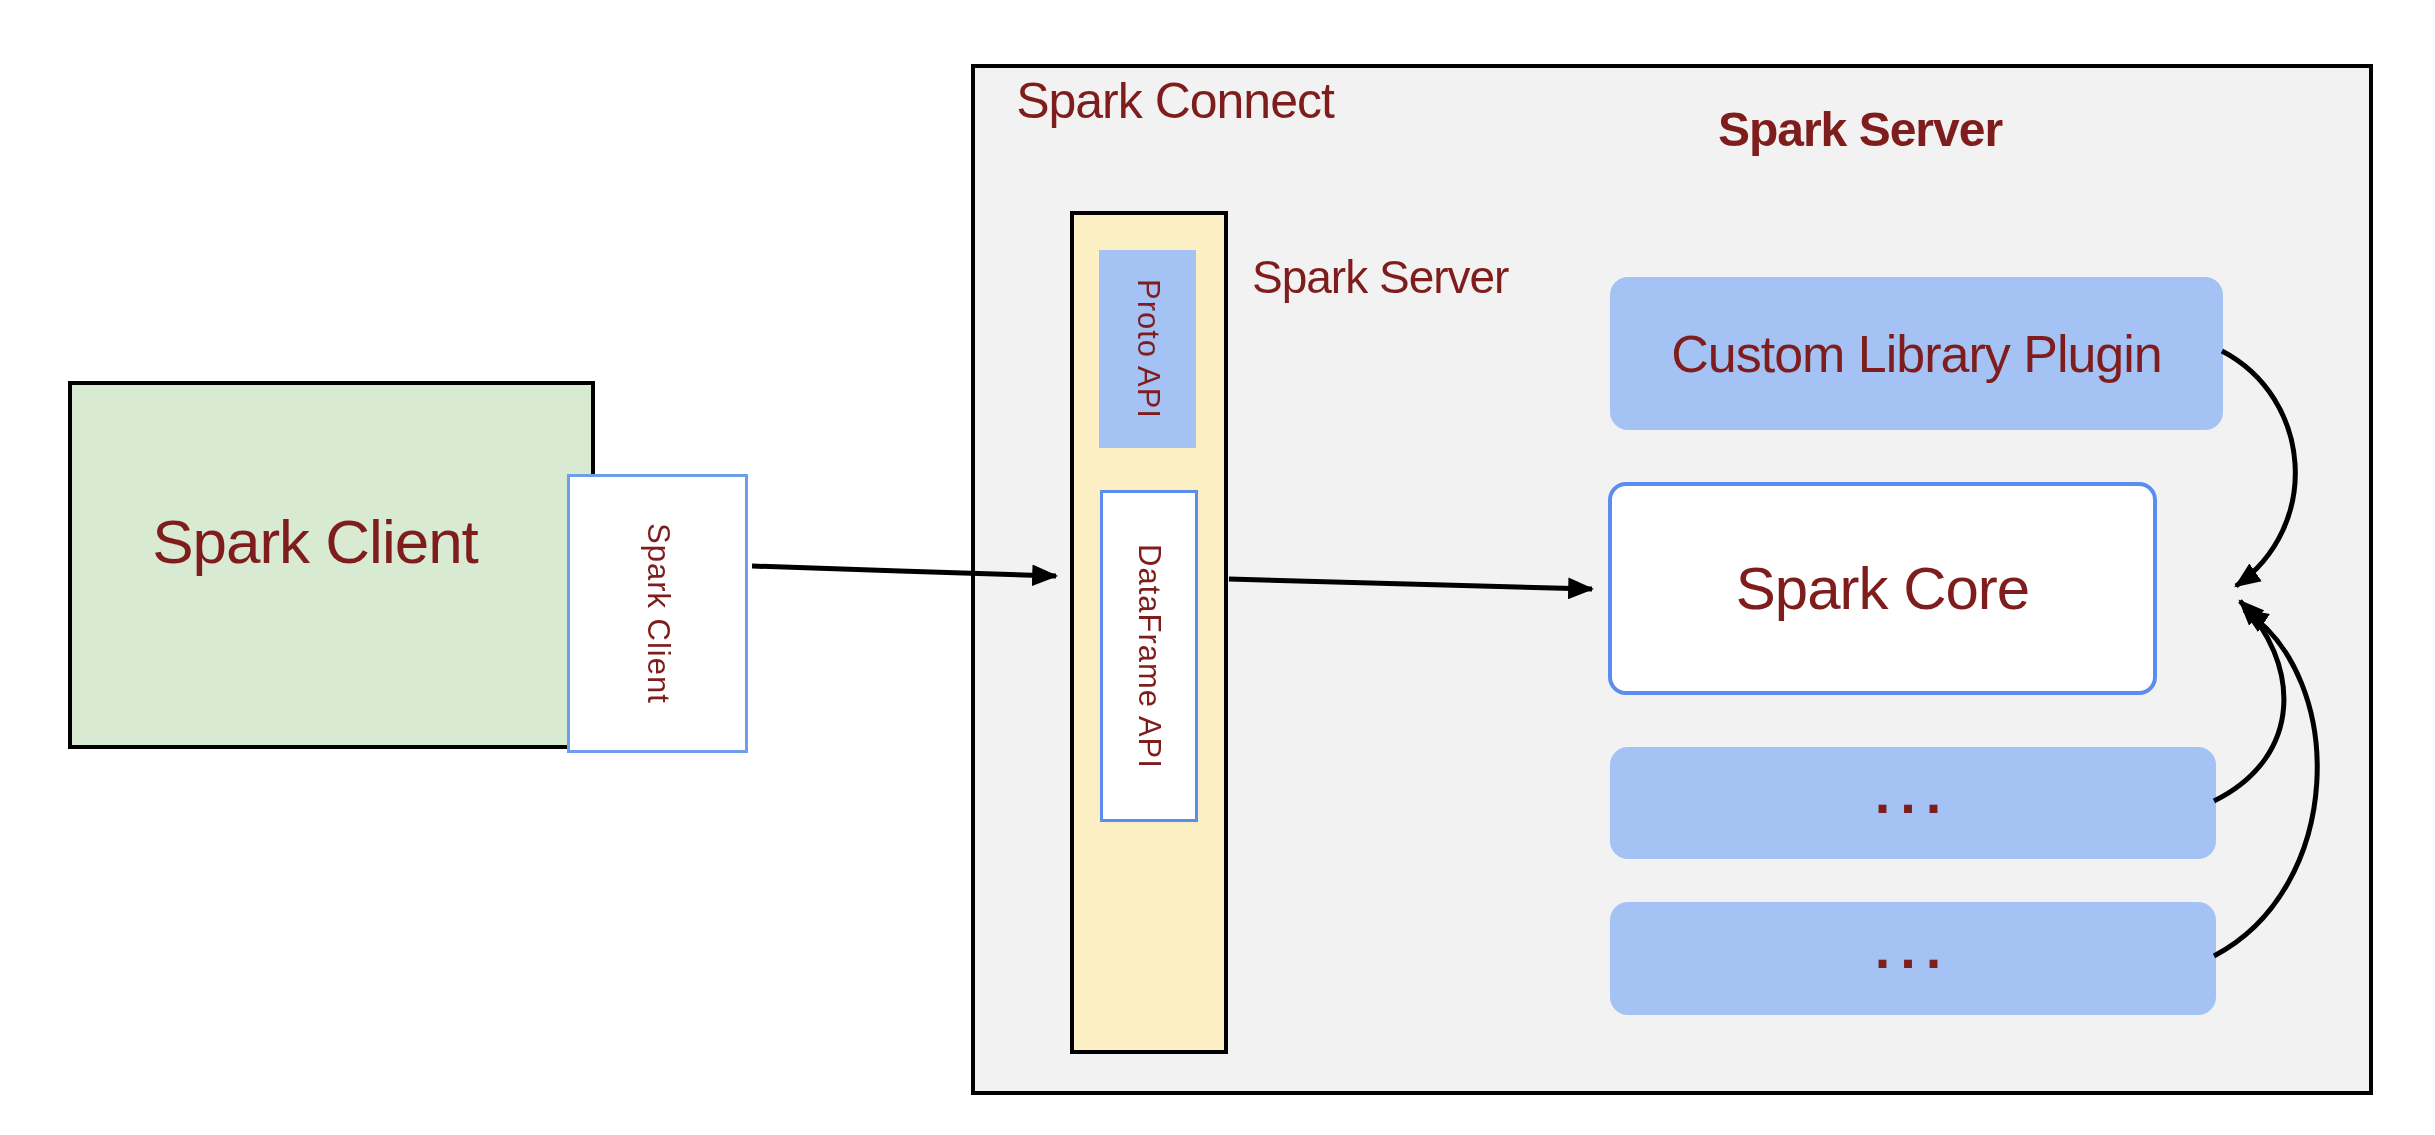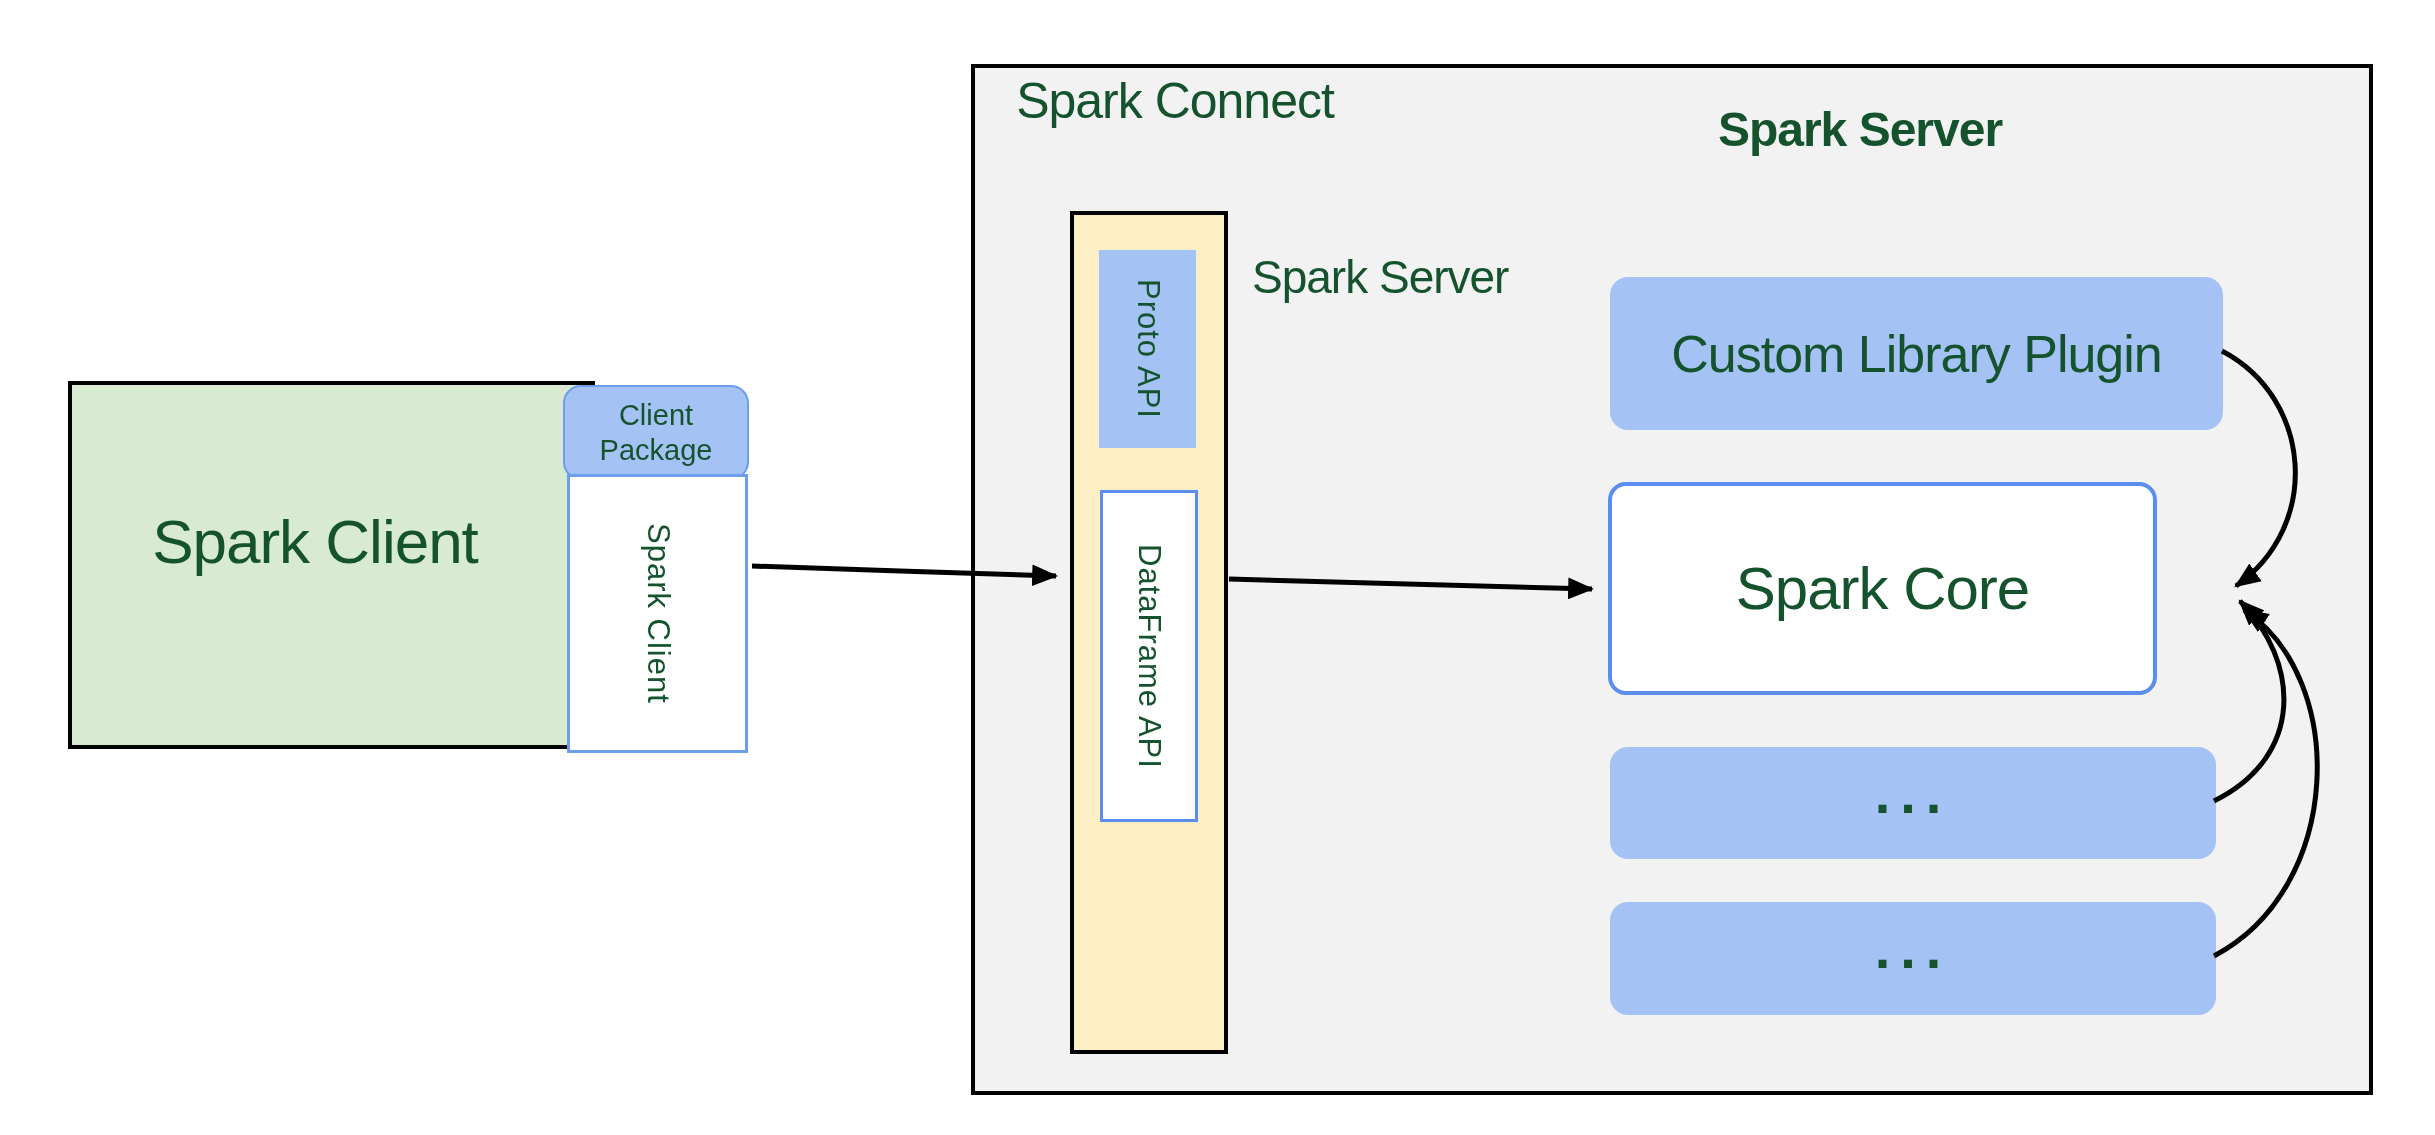--- a/index.html
+++ b/index.html
@@ -1,18 +1,18 @@
 <!DOCTYPE html>
 <html><head>
 <meta charset="utf-8">
 <style>
   html,body{margin:0;padding:0;background:#ffffff;}
   #canvas{
     position:relative;width:2435px;height:1135px;background:#ffffff;overflow:hidden;
-    font-family:"Liberation Sans","DejaVu Sans",sans-serif;color:#14532d;
+    font-family:"Liberation Sans","DejaVu Sans",sans-serif;color:#7f1d1d;
   }
   .abs{position:absolute;box-sizing:border-box;}
   .center{display:flex;align-items:center;justify-content:center;text-align:center;border-radius:18px;}
   
   #server-panel{left:971px;top:64px;width:1402px;height:1031px;background:#F2F2F2;border:4px solid #000;}
   
   #connect-heading{left:990px;top:70px;width:370px;font-size:50px;line-height:62px;text-align:center;letter-spacing:-1px;}
   #server-heading{left:1700px;top:102px;width:320px;font-size:48px;font-weight:bold;text-align:center;letter-spacing:-1px;}
   #library-label{left:1252px;top:246px;width:330px;font-size:46px;line-height:63px;text-align:left;letter-spacing:-1px;}
   
@@ -70,24 +70,20 @@
     <span>...</span>
   </div>
   <div class="abs center dots-box" id="dots-box-2">
     <span>...</span>
   </div>
 
   <div class="abs" id="client-app-box"></div>
   <div class="abs" id="client-app-label">
     <div>Spark Client</div>
   </div>
-  <div class="abs center" id="package-box">
-    <div>Client</div>
-    <div>Package</div>
-  </div>
   <div class="abs vbox" id="spark-client-box">
     <span class="vtext">Spark Client</span>
   </div>
 
   <svg id="arrows" viewBox="0 0 2435 1135" xmlns="http://www.w3.org/2000/svg">
     <defs>
       <marker id="ah" viewBox="0 0 12 10" refX="11" refY="5" markerWidth="26" markerHeight="22" markerUnits="userSpaceOnUse" orient="auto">
         <path d="M0,0 L12,5 L0,10 Z" fill="#000"></path>
       </marker>
     </defs>

